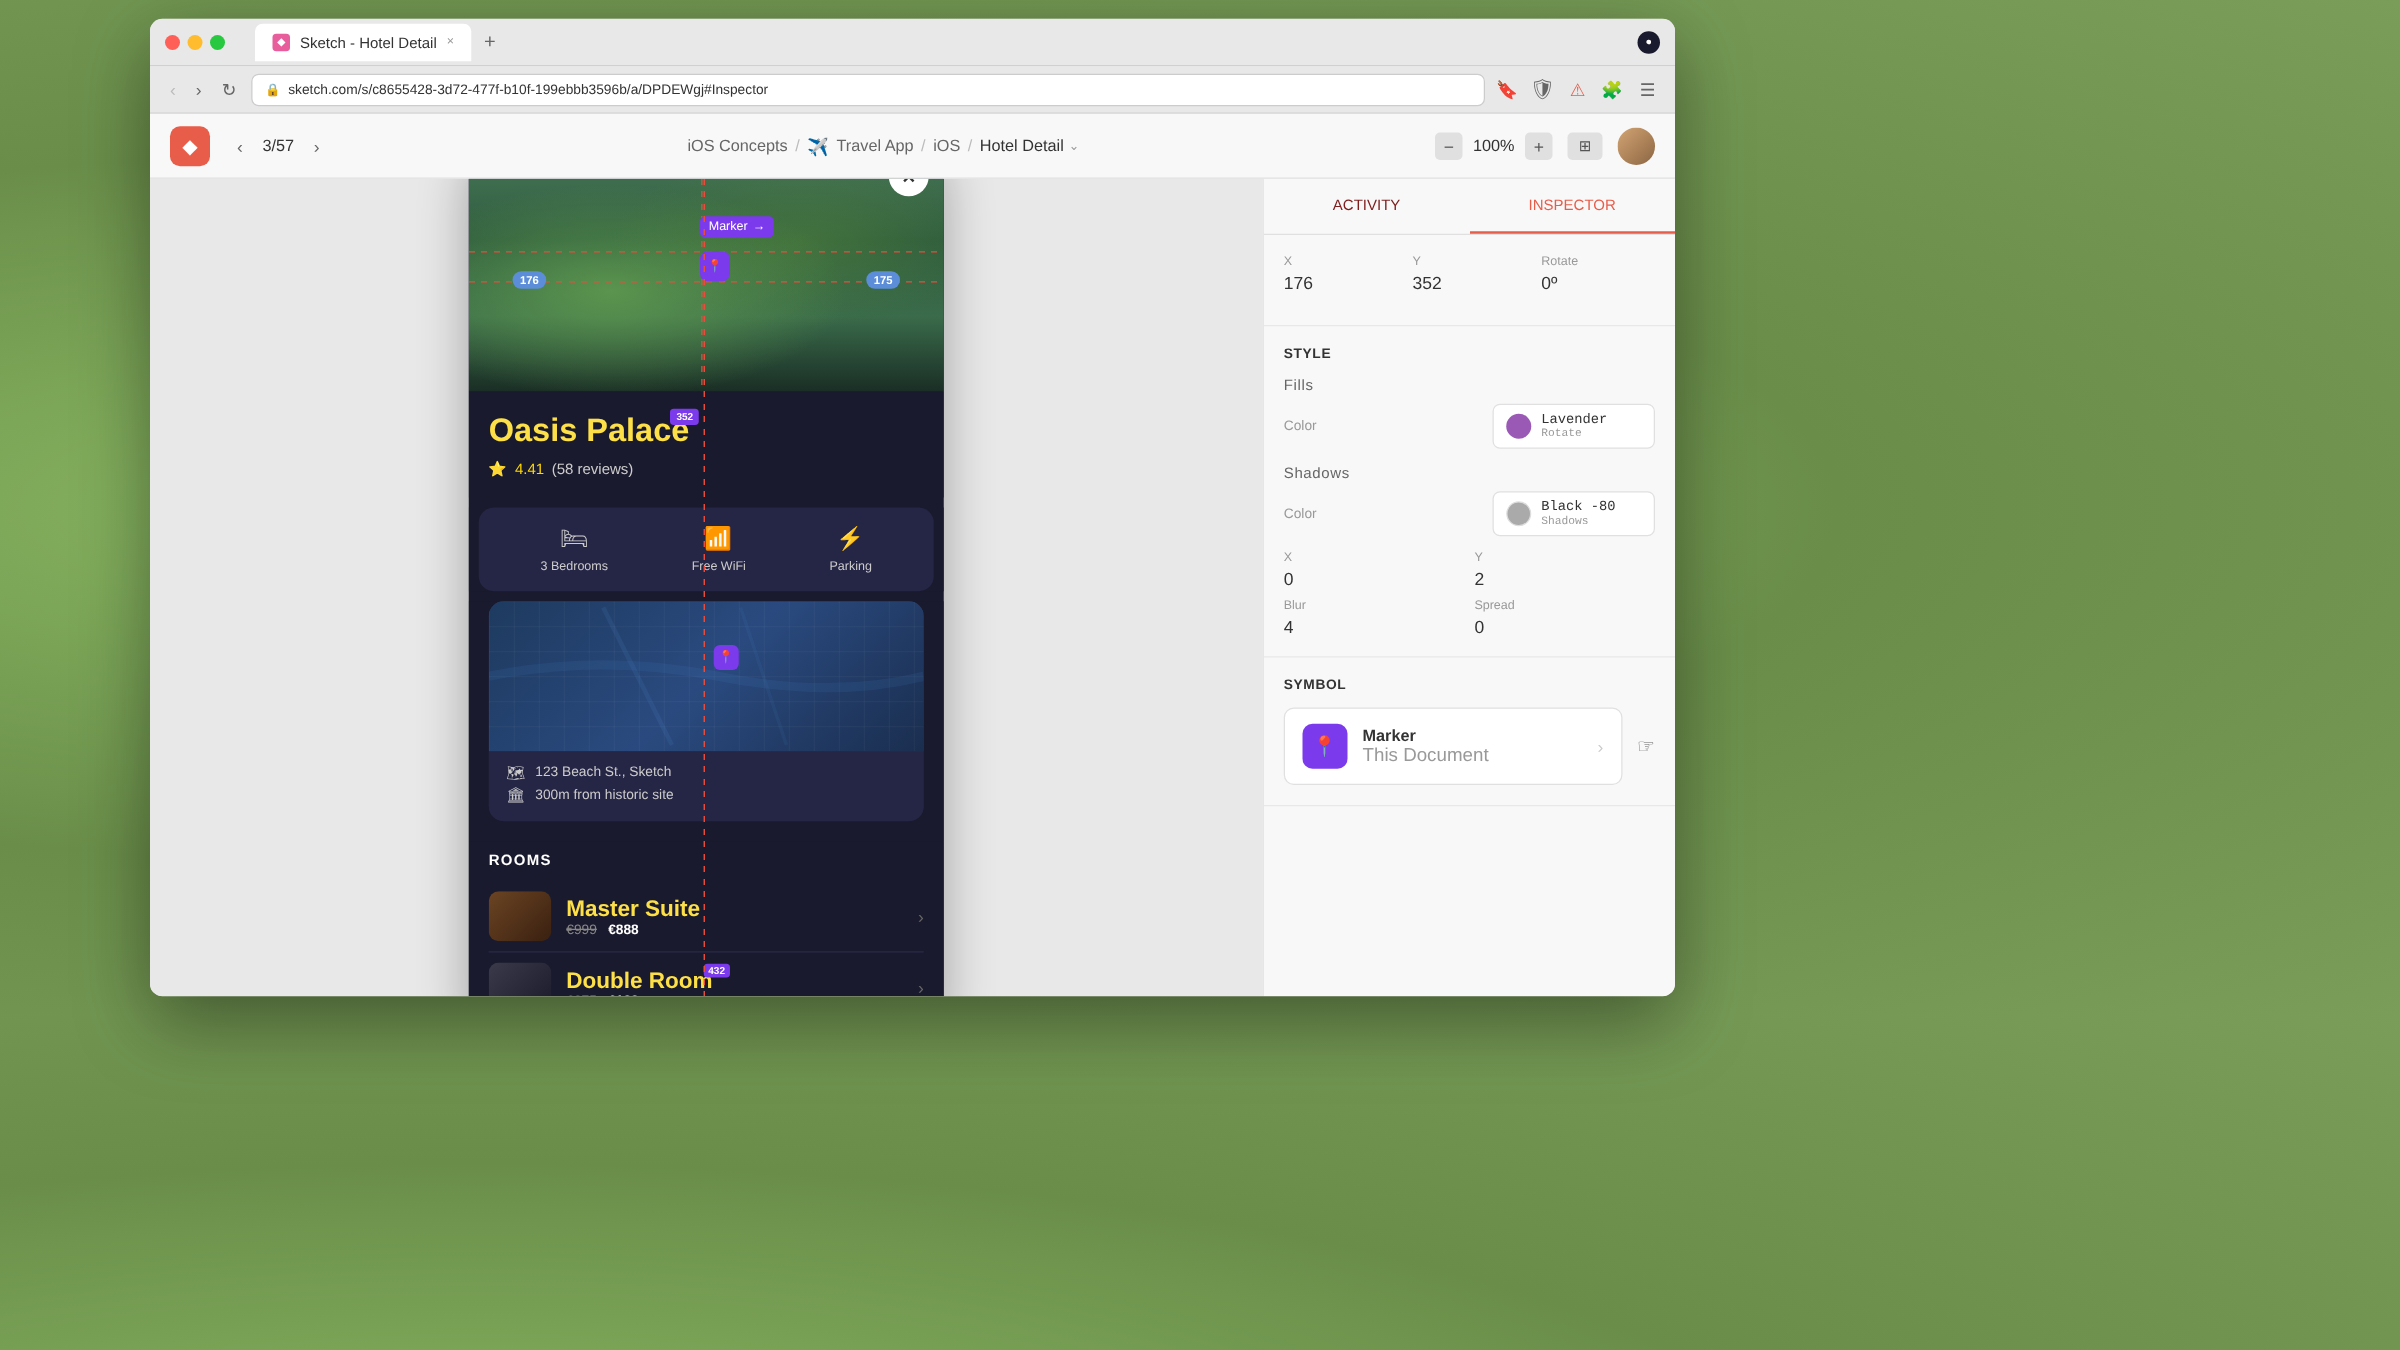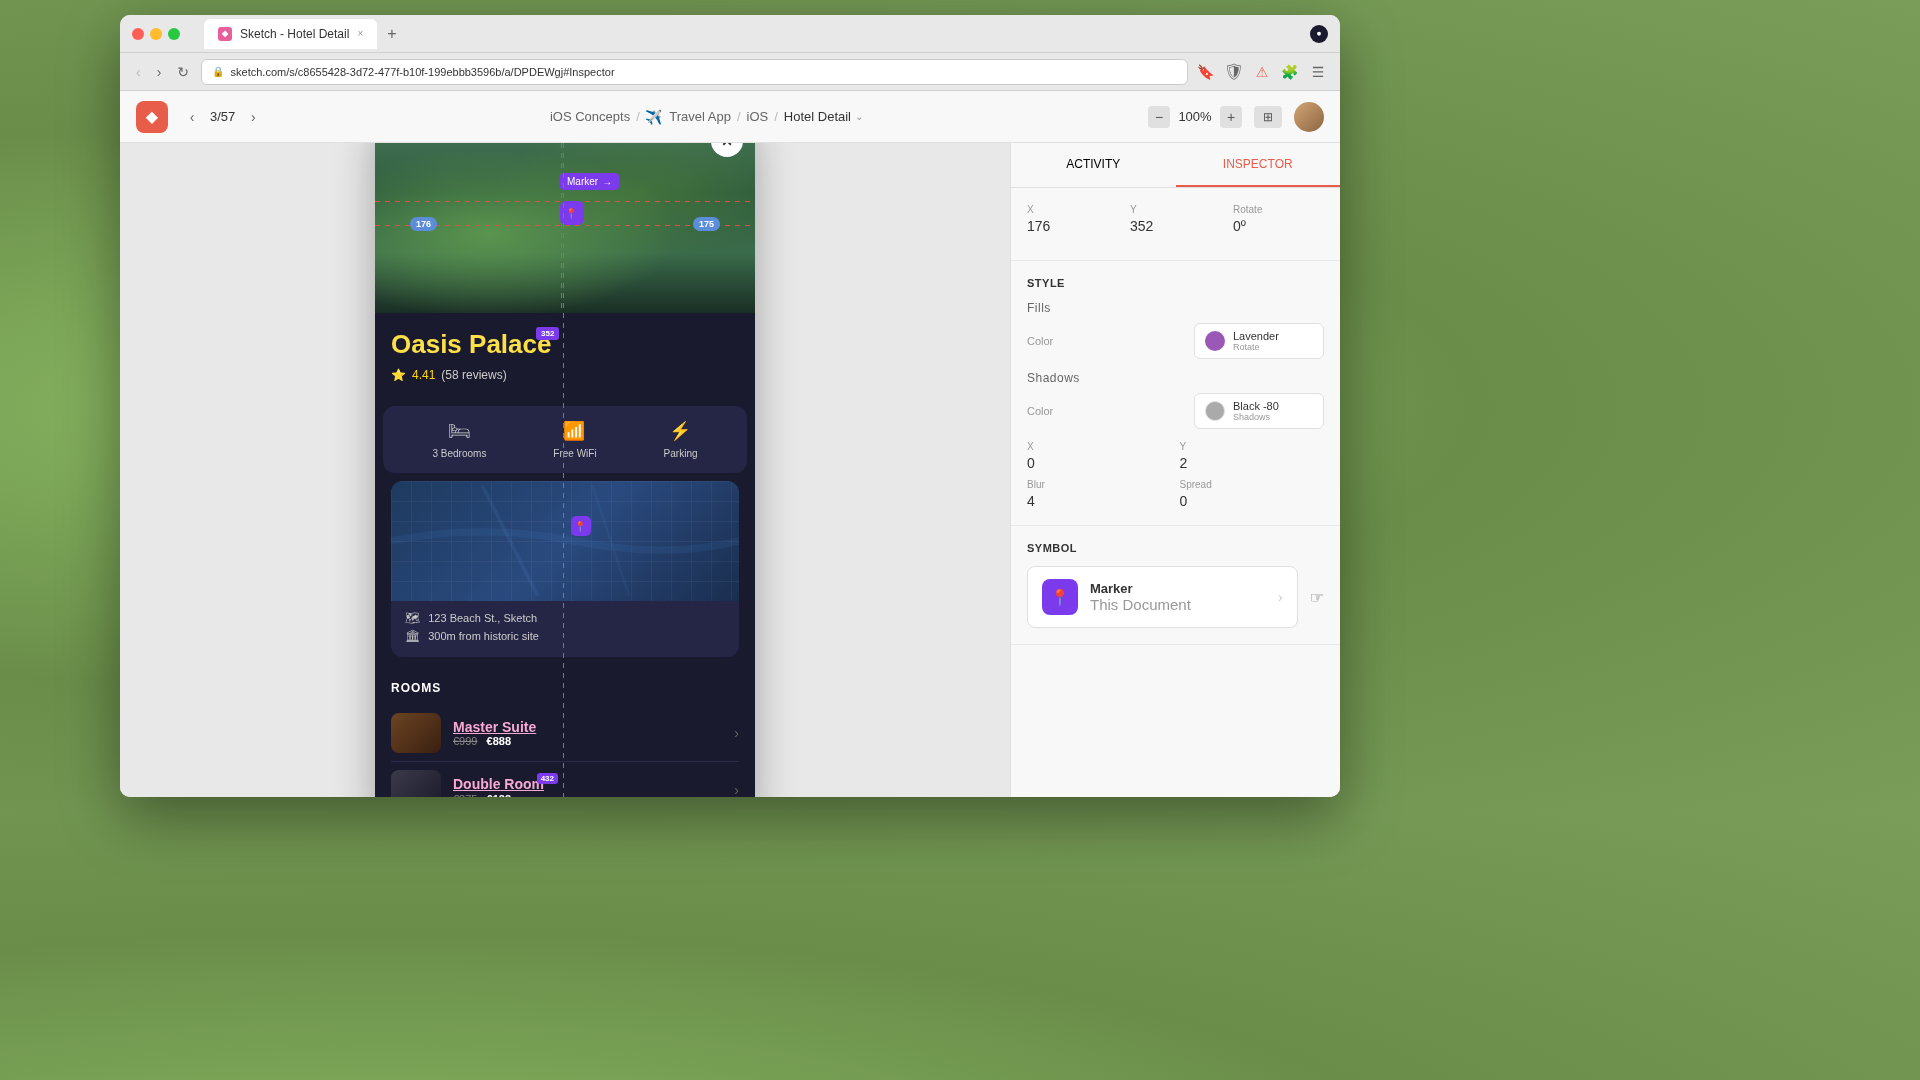--- a/index.html
+++ b/index.html
@@ -493,24 +493,23 @@
       overflow: hidden;
       flex-shrink: 0;
     }
     .room-thumb-img {
       width: 100%;
       height: 100%;
       background: linear-gradient(135deg, #6b4423, #3a2010);
     }
     .room-details { flex: 1; }
     .room-name {
-      color: #f9a8d4;
-      font-size: 14px;
+      color: #fde047;
+      font-size: 18px;
       font-weight: 600;
-      text-decoration: underline;
     }
     .room-price {
       font-size: 11px;
     }
     .price-old {
       color: #888;
       text-decoration: line-through;
       margin-right: 6px;
     }
     .price-new {
@@ -563,21 +562,21 @@
       border-bottom: 1px solid #e0e0e0;
       background: #f8f8f8;
       flex-shrink: 0;
     }
     .panel-tab {
       flex: 1;
       padding: 14px;
       text-align: center;
       font-size: 12px;
       font-weight: 500;
-      color: #000000;
+      color: #7f1d1d;
       cursor: pointer;
       border-bottom: 2px solid transparent;
     }
     .panel-tab.active {
       color: #e85d4a;
       border-bottom-color: #e85d4a;
     }
 
     
     .inspector-section {
@@ -624,20 +623,21 @@
     }
     .color-chip {
       display: flex;
       align-items: center;
       gap: 8px;
       background: white;
       border: 1px solid #e0e0e0;
       border-radius: 6px;
       padding: 6px 10px;
       min-width: 130px;
+      font-family: Liberation Mono, monospace;
     }
     .color-swatch {
       width: 20px;
       height: 20px;
       border-radius: 50%;
     }
     .color-name {
       font-size: 11px;
       color: #333;
       font-weight: 500;

